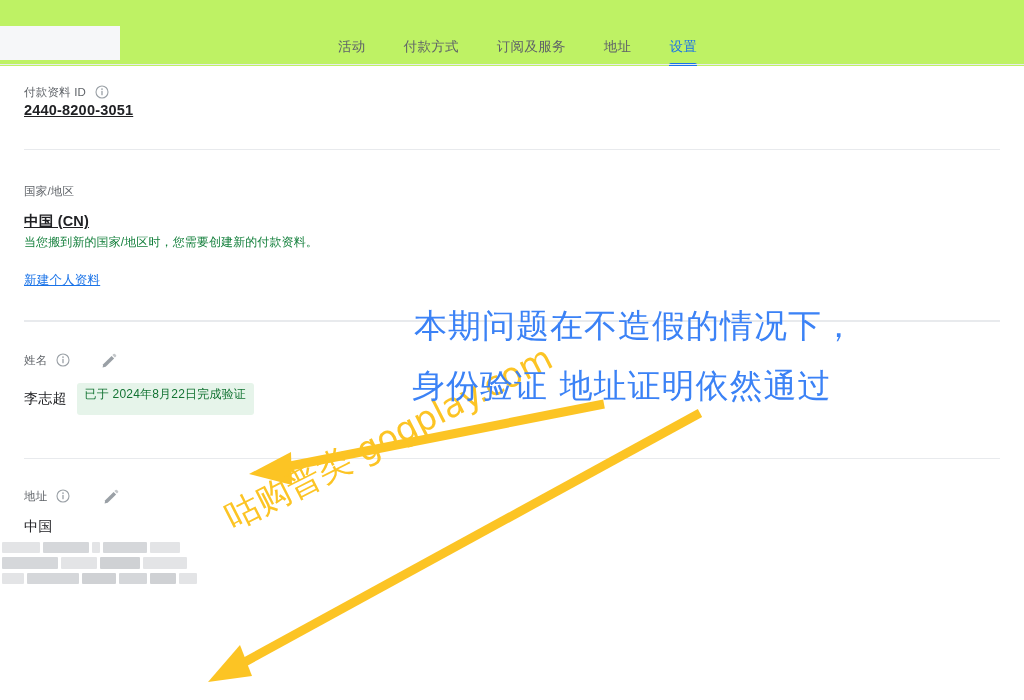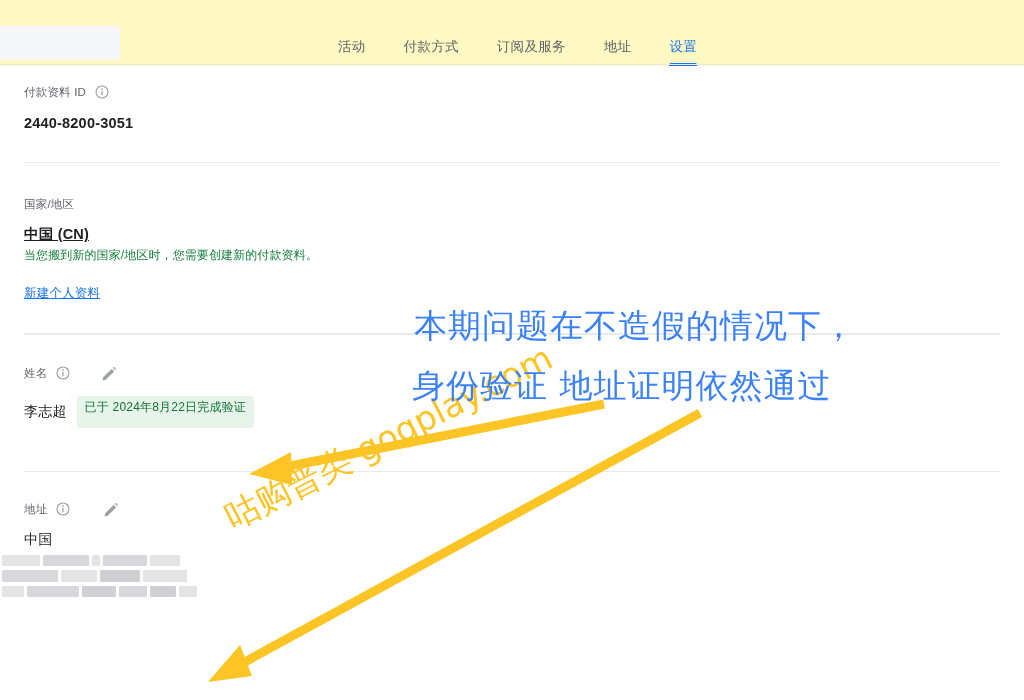--- a/index.html
+++ b/index.html
@@ -7,21 +7,21 @@
     width: 1024px; height: 700px;
     background: #ffffff;
     font-family: "Liberation Sans", "DejaVu Sans", sans-serif;
     overflow: hidden;
   }
   #root { position: relative; width: 1024px; height: 700px; background:#fff; }
 
   
   .topbar {
     position: absolute; left:0; top:0; width:1024px; height:66px;
-    background:#fef9c3;
+    background:#bef264;
   }
   .topbar-left-box {
     position:absolute; left:0; top:26px; width:120px; height:34px;
     background:#f6f7f9;
   }
   .tabs {
     position:absolute; left:338px; top:38px;
     display:flex; align-items:flex-start; gap:38px;
   }
   .tab {
@@ -129,21 +129,21 @@
       <div class="field-label-row">
         <span class="field-label">付款资料 ID</span>
         <span class="icon-info">
           <svg width="14" height="14" viewBox="0 0 14 14">
             <circle cx="7" cy="7" r="6" fill="none" stroke="#9aa0a6" stroke-width="1.1"></circle>
             <circle cx="7" cy="4.1" r="0.85" fill="#9aa0a6"></circle>
             <rect x="6.35" y="5.8" width="1.3" height="4.5" rx="0.6" fill="#9aa0a6"></rect>
           </svg>
         </span>
       </div>
-      <div class="field-value" style="margin-top:13px;">2440-8200-3051</div>
+      <div class="field-value" style="text-decoration:underline;">2440-8200-3051</div>
       <div style="height:31px;"></div>
     </div>
     <div class="divider"></div>
 
     <div class="section" style="padding-top:31px;">
       <div class="field-label-row">
         <span class="field-label">国家/地区</span>
       </div>
       <div class="field-value" style="margin-top:11px;text-decoration:underline;">中国 (CN)</div>
       <div class="field-desc">当您搬到新的国家/地区时，您需要创建新的付款资料。</div>

